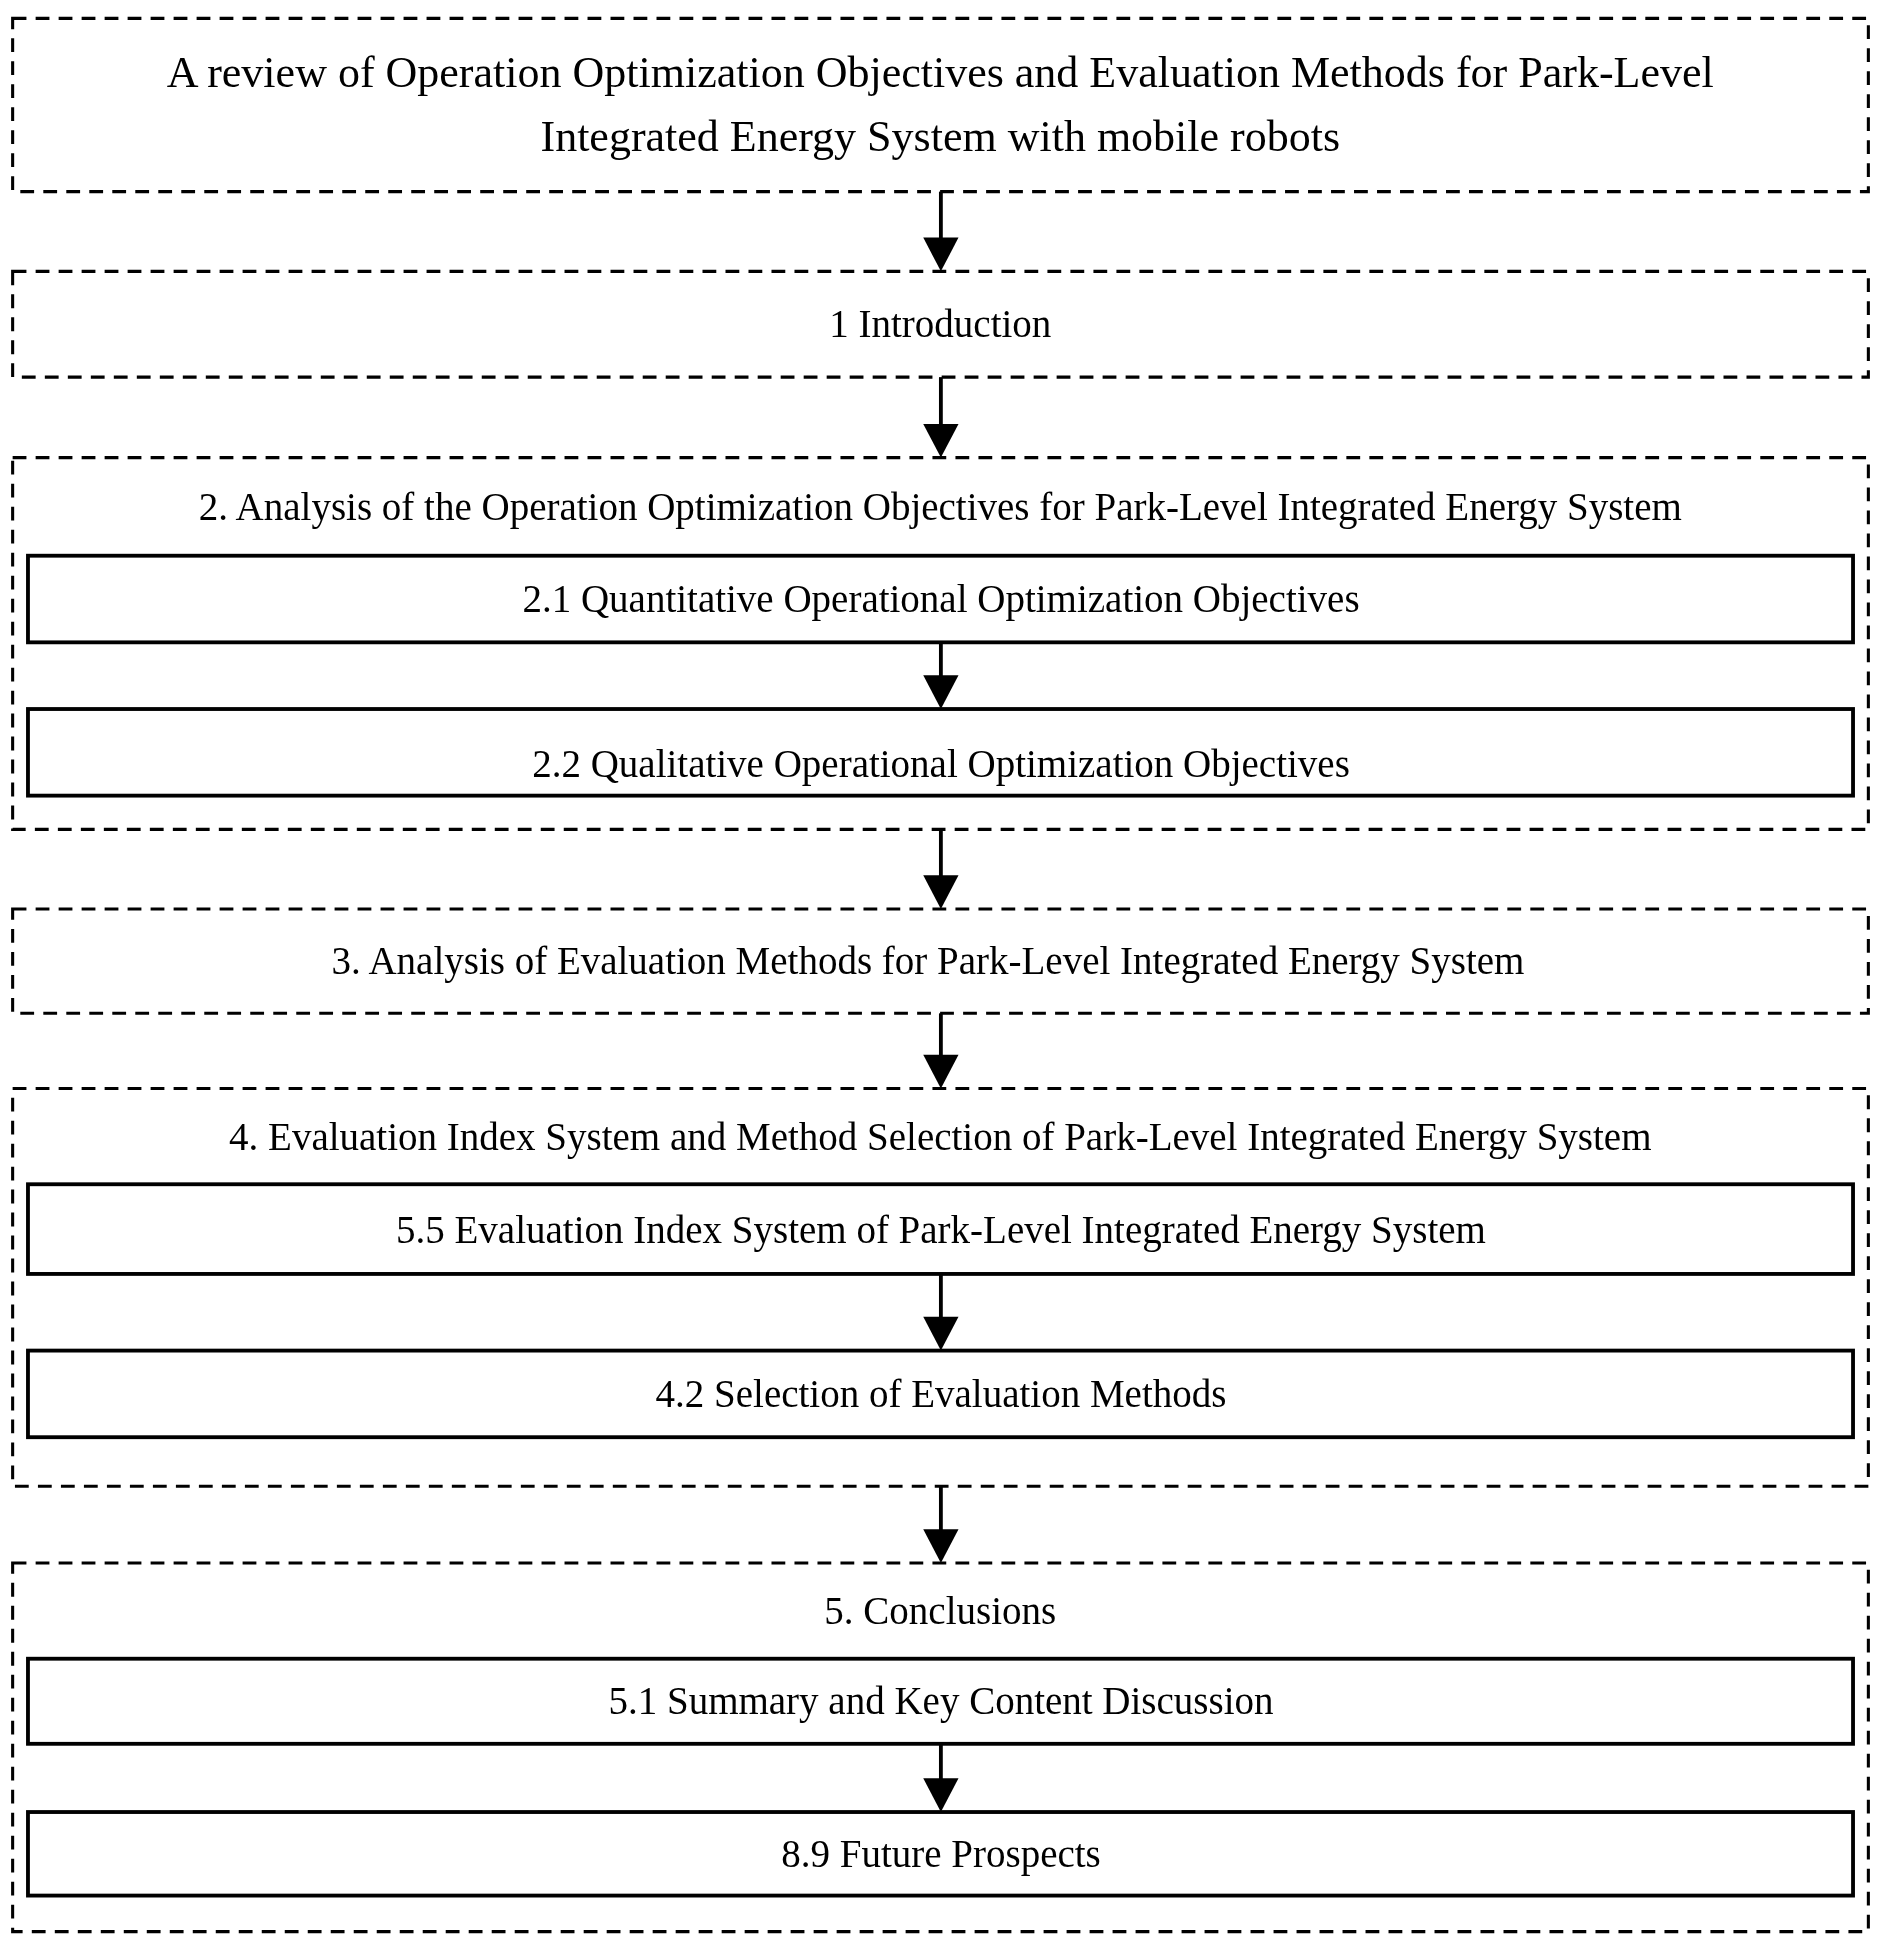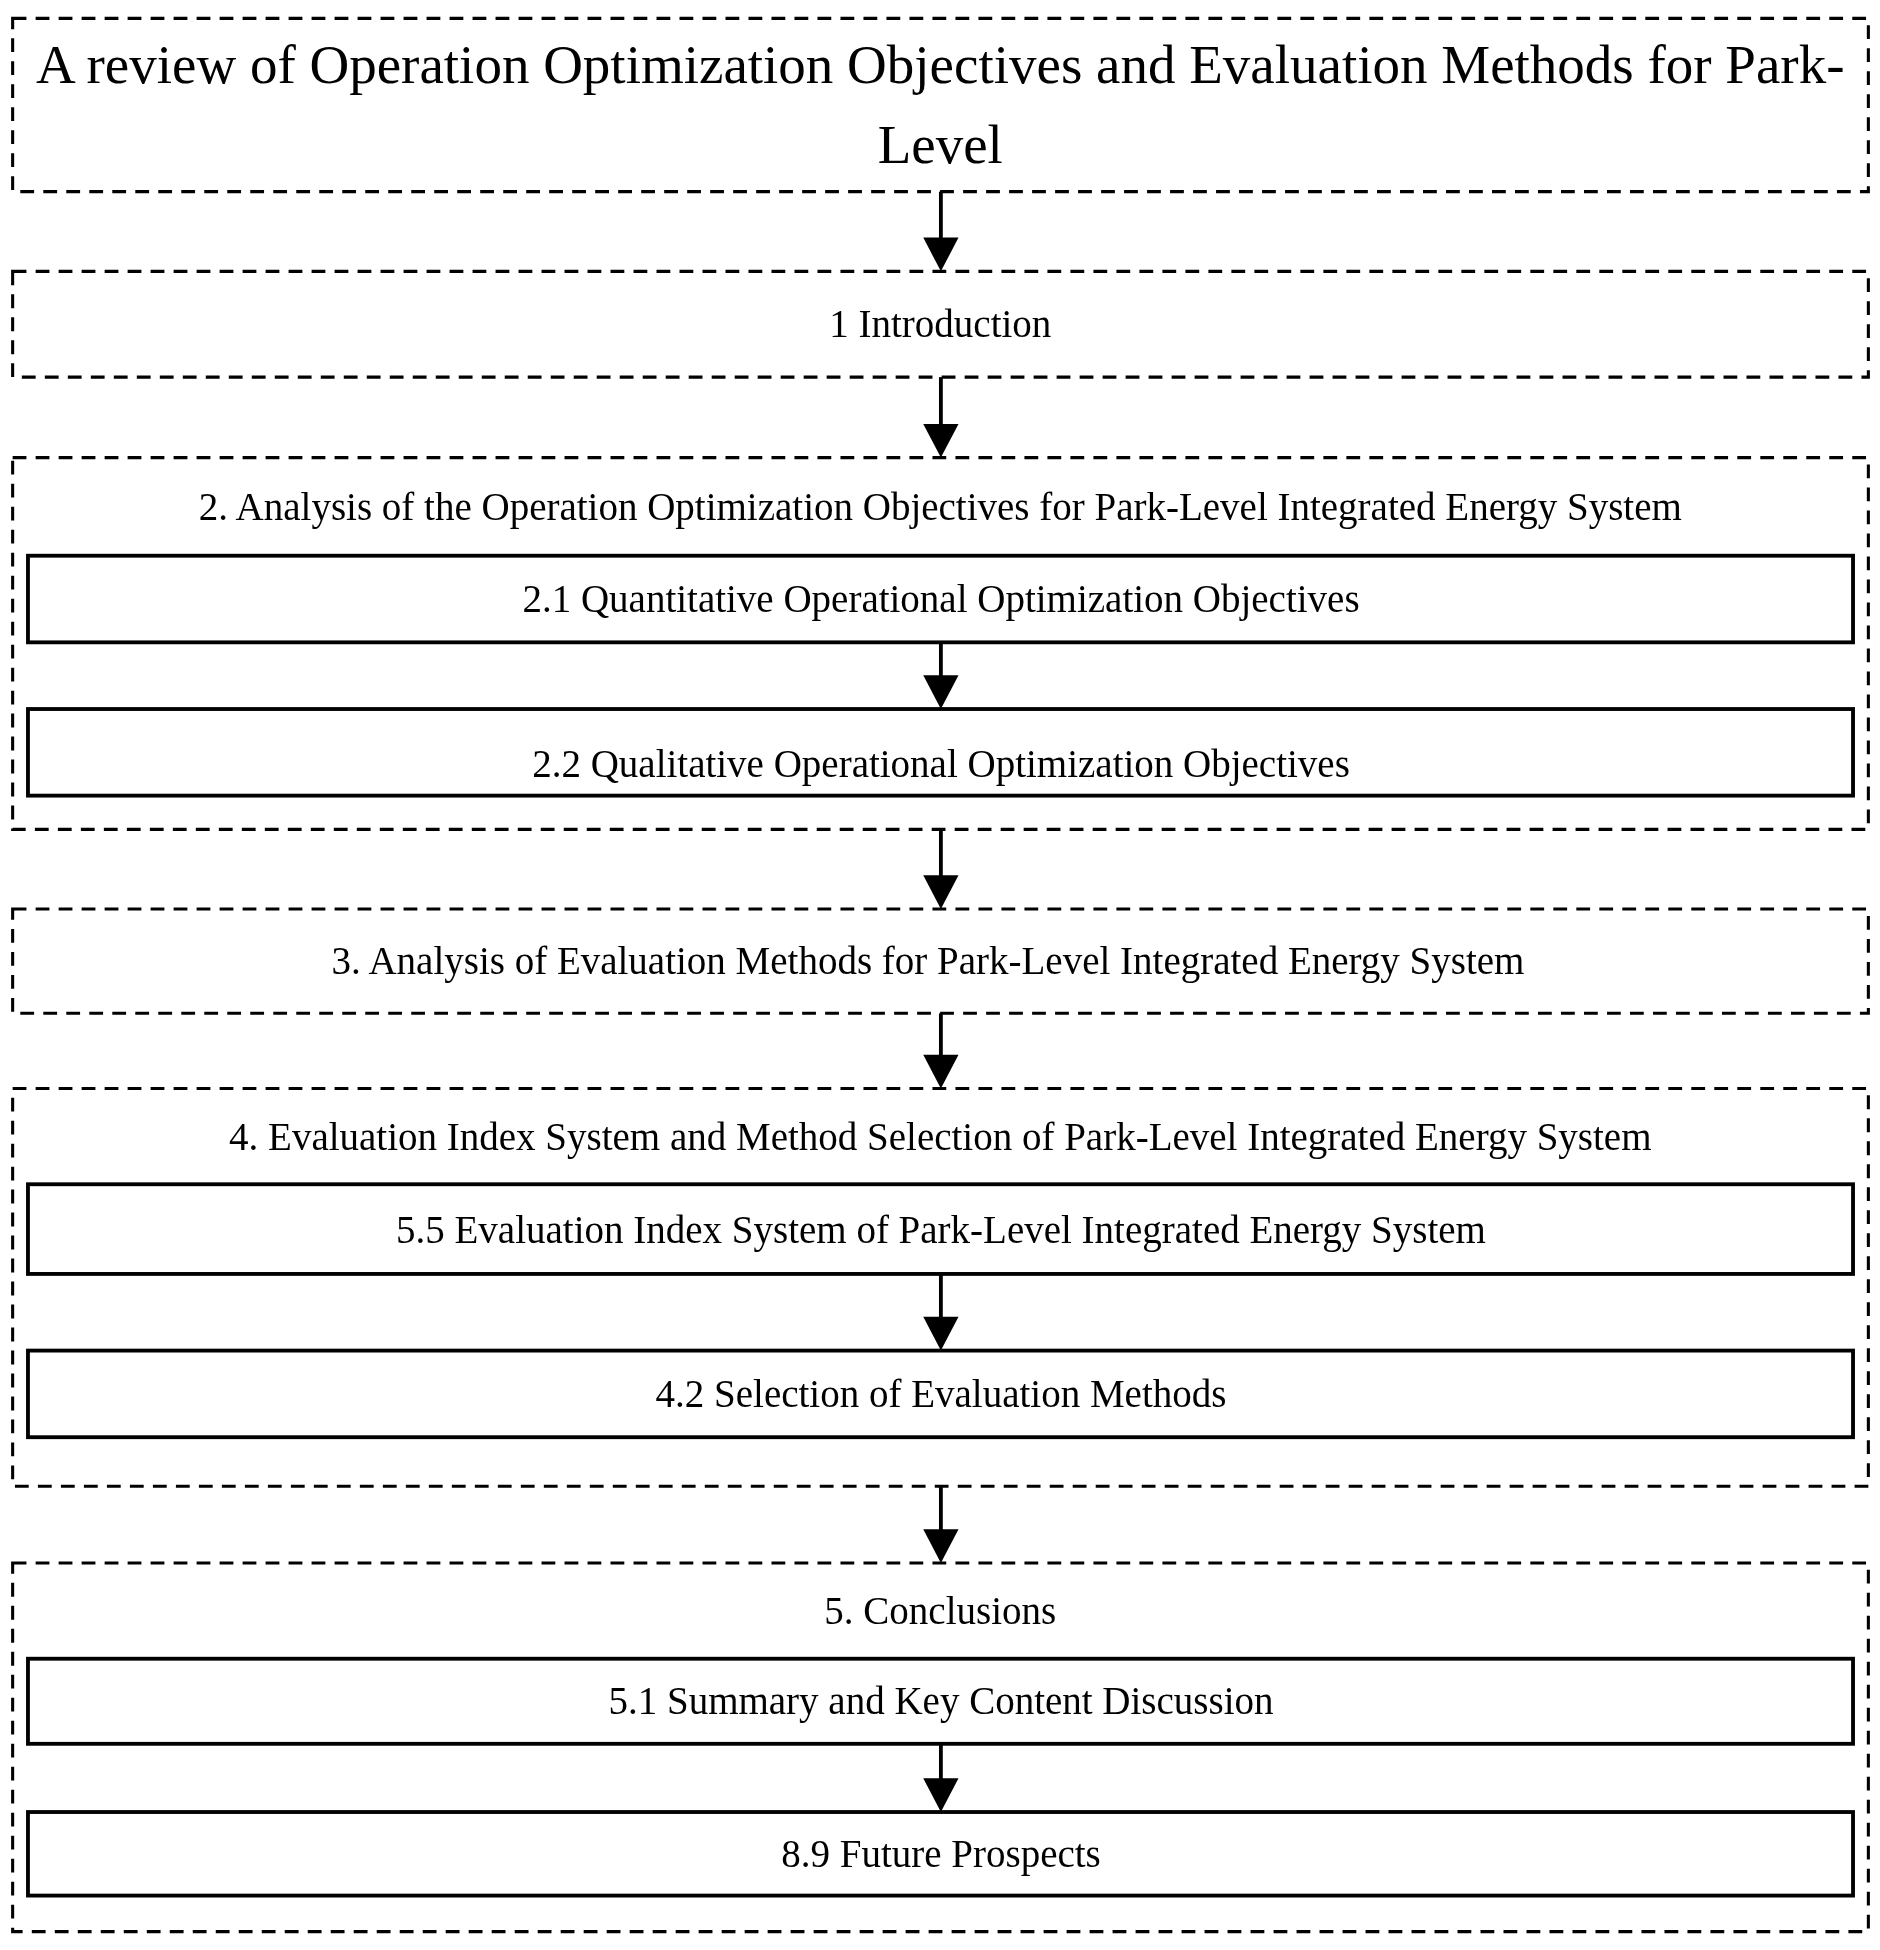--- a/index.html
+++ b/index.html
@@ -22,21 +22,21 @@
     display: flex;
     flex-direction: column;
     align-items: center;
     justify-content: center;
     text-align: center;
     font-size: 39px;
     line-height: 1.45;
     color: #000000;
     white-space: nowrap;
   }
-  .lbl.title { font-size: 55px; white-space: normal; }
+  .lbl.title { font-size: 44px; white-space: normal; }
   .title-line { display: block; }
 </style>
 </head>
 <body>
 
 <div class="canvas">
 
   <svg class="shapes" width="1881" height="1950" viewBox="0 0 2453 2544">
 
     <rect x="16" y="24" width="2421" height="226" fill="none" stroke="#000" stroke-width="4" stroke-dasharray="18 12"></rect>
@@ -82,20 +82,21 @@
       <polygon points="1204,1995 1250,1995 1227,2039" fill="#000"></polygon>
     </g>
     <g>
       <line x1="1227" y1="2275" x2="1227" y2="2322" stroke="#000" stroke-width="5"></line>
       <polygon points="1204,2320 1250,2320 1227,2364" fill="#000"></polygon>
     </g>
   </svg>
 
   <div class="lbl title" style="left:12.3px; top:18.4px; width:1856px; height:173px;">
     <span class="title-line">A review of Operation Optimization Objectives and Evaluation Methods for Park-Level</span>
+    <span class="title-line">Integrated Energy System with mobile robots</span>
   </div>
 
   <div class="lbl" style="left:12.3px; top:271px; width:1856px; height:106px;">1 Introduction</div>
 
   <div class="lbl" style="left:12.3px; top:458px; width:1856px; height:98px;text-align:right;">2. Analysis of the Operation Optimization Objectives for Park-Level Integrated Energy System</div>
   <div class="lbl" style="left:28px; top:556px; width:1826px; height:87px;">2.1 Quantitative Operational Optimization Objectives</div>
   <div class="lbl" style="left:28px; top:709px; width:1826px; height:110px;">2.2 Qualitative Operational Optimization Objectives</div>
 
   <div class="lbl" style="left:0; top:909px; width:1856px; height:104px;">3. Analysis of Evaluation Methods for Park-Level Integrated Energy System</div>
 

